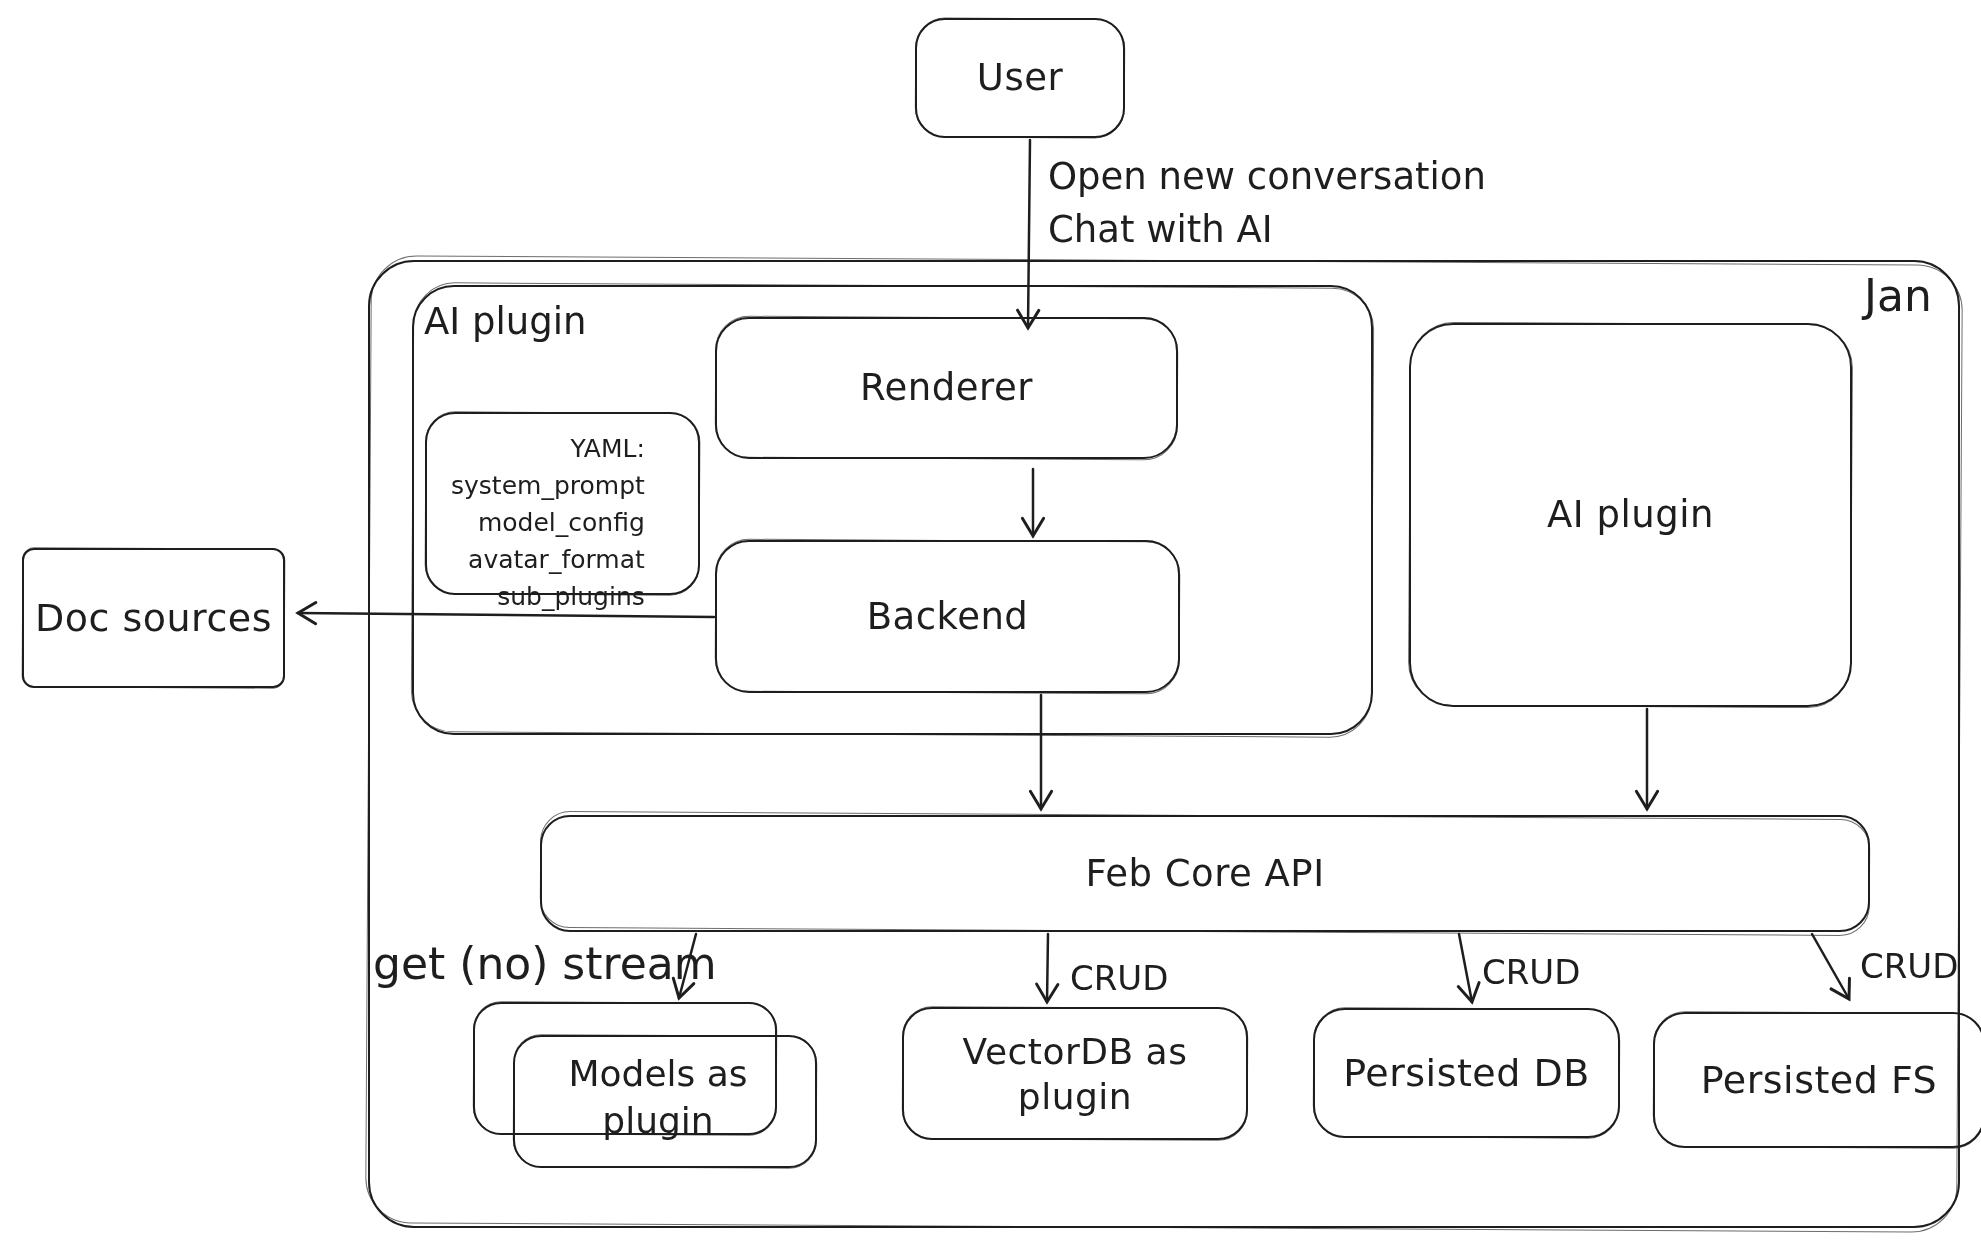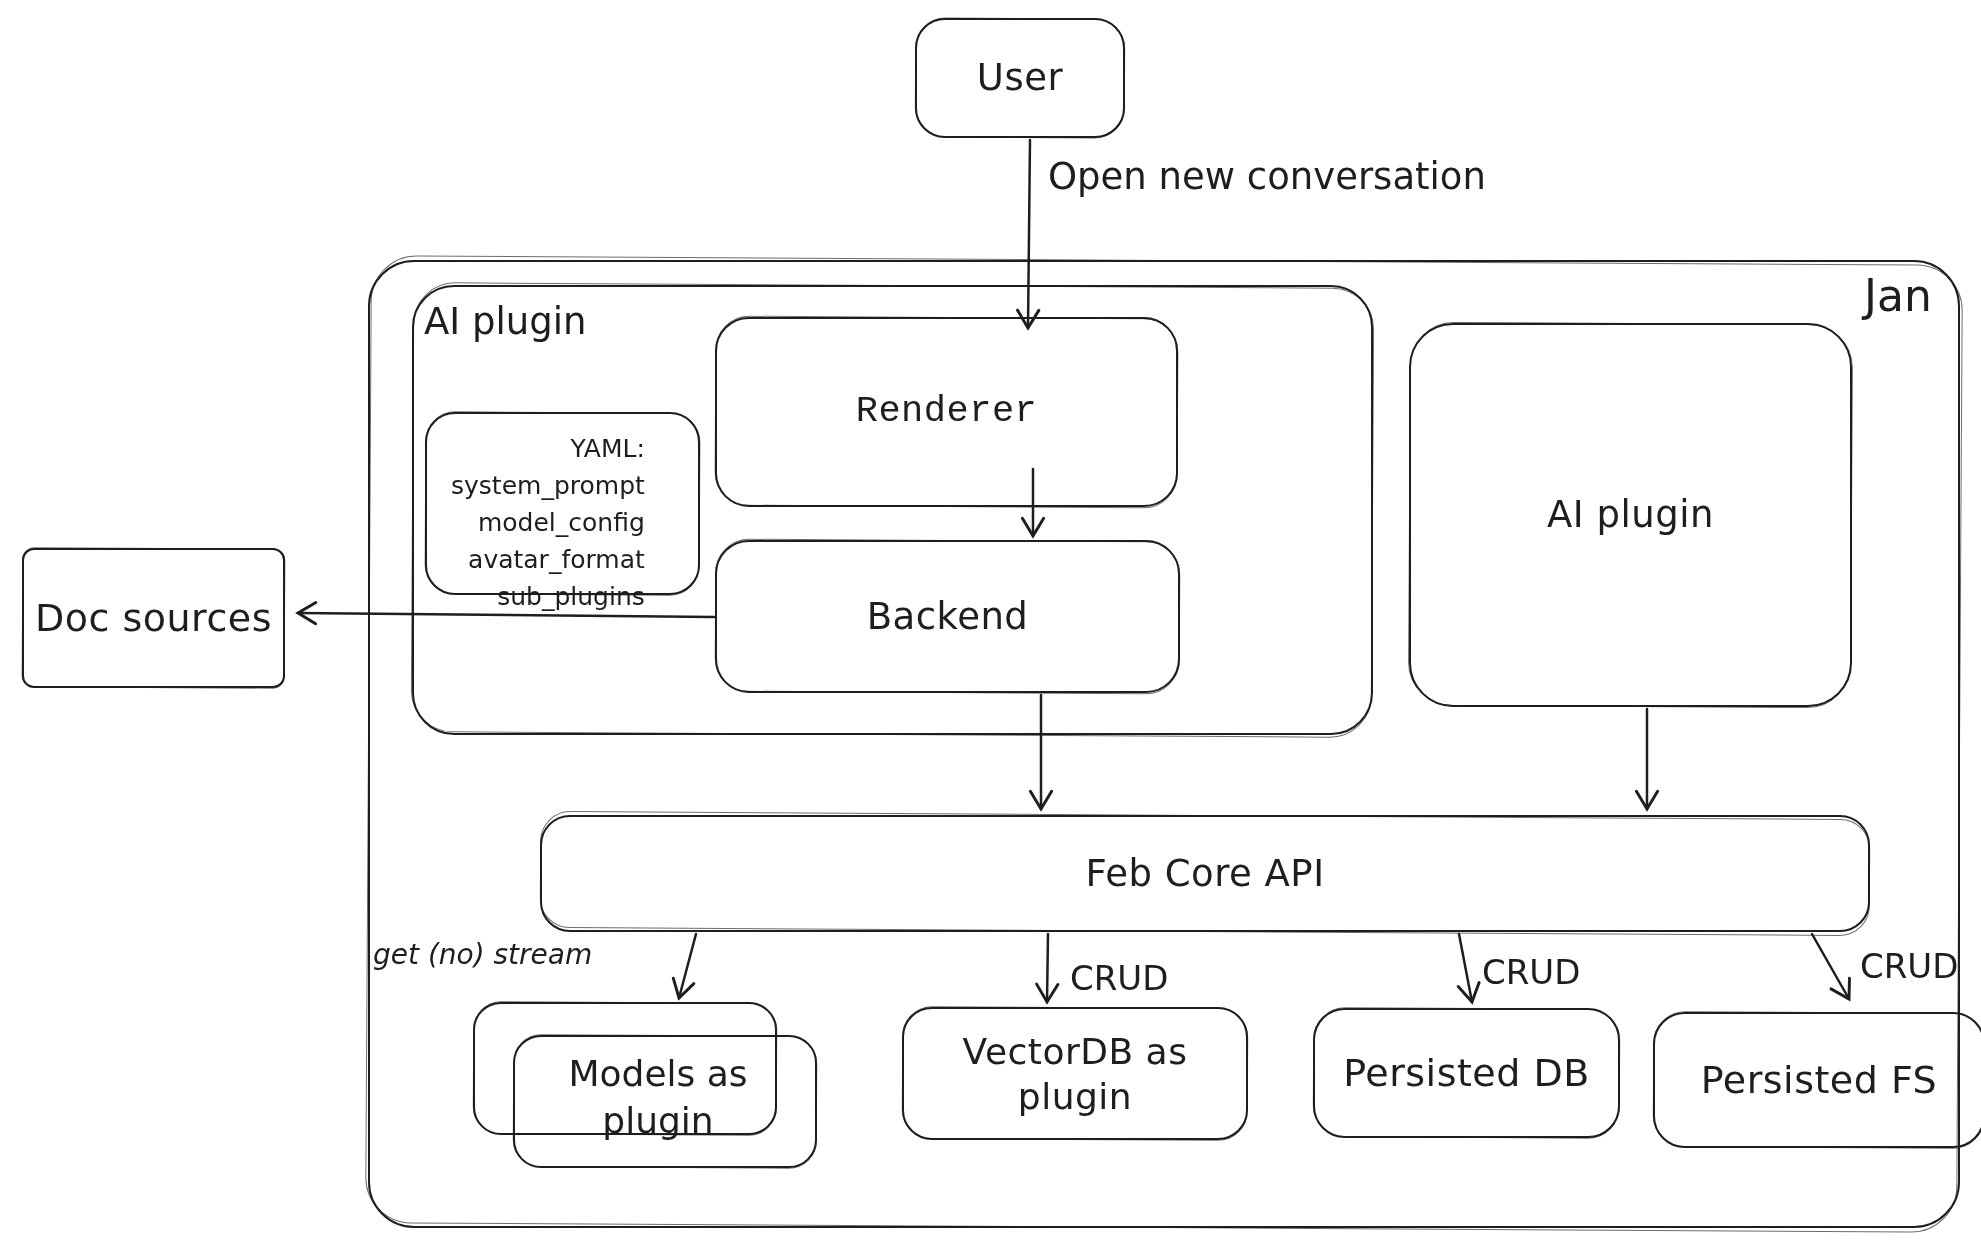--- a/index.html
+++ b/index.html
@@ -19,21 +19,21 @@
     content:""; position:absolute; inset:-2px; border:1.4px solid rgba(30,30,30,.65);
     border-radius:inherit; transform:rotate(.35deg); pointer-events:none;
   }
   .node .lbl { font-size:37px; letter-spacing:.5px; line-height:1.22; padding:0 10px; }
 
   .floating-label { position:absolute; white-space:nowrap; }
 
   #user          { left:915px;  top:18px;   width:210px;  height:120px; border-radius:30px; }
   #jan           { left:368px;  top:260px;  width:1592px; height:968px; border-radius:46px; }
   #ai-plugin-left{ left:412px;  top:285px;  width:961px;  height:450px; border-radius:42px; }
-  #renderer      { left:715px;  top:317px;  width:463px;  height:190px; border-radius:34px;font-family:Liberation Mono, monospace; }
+  #renderer      { left:715px;  top:317px;  width:463px;  height:142px; border-radius:34px; }
   #yaml          { left:425px;  top:412px;  width:275px;  height:183px; border-radius:30px;
                    align-items:flex-start; justify-content:flex-start; text-align:right; }
   #backend       { left:715px;  top:540px;  width:465px;  height:153px; border-radius:34px; }
   #doc-sources   { left:22px;   top:548px;  width:263px;  height:140px; border-radius:12px; }
   #ai-plugin-right{ left:1409px; top:323px; width:443px;  height:384px; border-radius:44px; }
   #jan-core-api  { left:540px;  top:815px;  width:1330px; height:117px; border-radius:30px; }
   #models-back   { left:473px;  top:1002px; width:304px;  height:133px; border-radius:28px; }
   #models-front  { left:513px;  top:1035px; width:304px;  height:133px; border-radius:28px; }
   #vectordb      { left:902px;  top:1007px; width:346px;  height:133px; border-radius:30px; }
   #persisted-db  { left:1313px; top:1008px; width:307px;  height:130px; border-radius:32px; }
@@ -41,21 +41,21 @@
 
   #vectordb .lbl { font-size:36px; line-height:1.25; }
   #doc-sources .lbl, #persisted-db .lbl, #persisted-fs .lbl { font-size:38px; }
 
   #yaml .yaml-lines { padding:16px 0 0 24px; font-size:25px; line-height:37px; }
   #yaml .yaml-lines div { white-space:nowrap; }
 
   #jan-label            { left:1864px; top:270px; font-size:44px; }
   #ai-plugin-left-label { left:424px;  top:300px; font-size:37px; }
   #edge-user-label      { left:1048px; top:150px; font-size:37px; line-height:53px; }
-  #get-stream-label     { left:373px;  top:938px; font-size:28px;font-style:italic; }
+  #get-stream-label     { left:373px;  top:938px; font-size:44px; }
   #crud-vectordb-label  { left:1070px; top:958px; font-size:34px; }
   #crud-db-label        { left:1482px; top:952px; font-size:34px; }
   #crud-fs-label        { left:1860px; top:946px; font-size:34px; }
   #models-label         { left:528px;  top:1050px; width:260px; text-align:center;
                           font-size:36px; line-height:47px; white-space:normal; }
 
   #edges { position:absolute; left:0; top:0; pointer-events:none; }
   #edges path.shaft { fill:none; stroke:var(--ink); stroke-width:2.5px; stroke-linecap:round; }
 </style>
 </head>
@@ -131,20 +131,21 @@
 
   <div class="node" id="persisted-fs">
     <div class="lbl">Persisted FS</div>
   </div>
 
   <div class="floating-label" id="jan-label">Jan</div>
   <div class="floating-label" id="ai-plugin-left-label">AI plugin</div>
 
   <div class="floating-label" id="edge-user-label">
     <div>Open new conversation</div>
+    <div>Chat with AI</div>
   </div>
 
   <div class="floating-label" id="get-stream-label">get (no) stream</div>
   <div class="floating-label" id="crud-vectordb-label">CRUD</div>
   <div class="floating-label" id="crud-db-label">CRUD</div>
   <div class="floating-label" id="crud-fs-label">CRUD</div>
 
 </div>
 
 </body></html>

